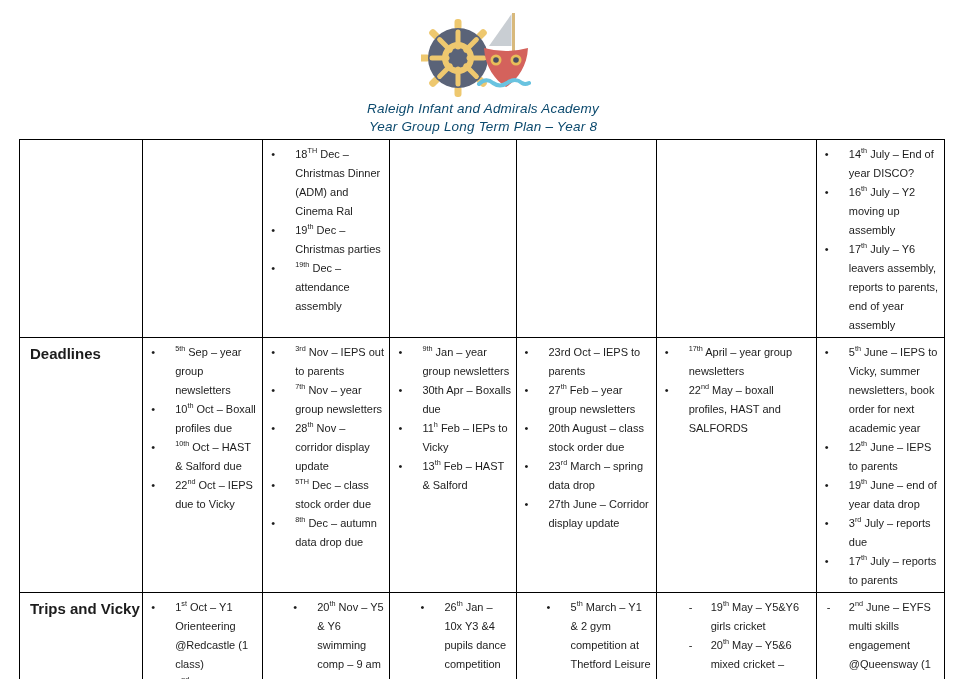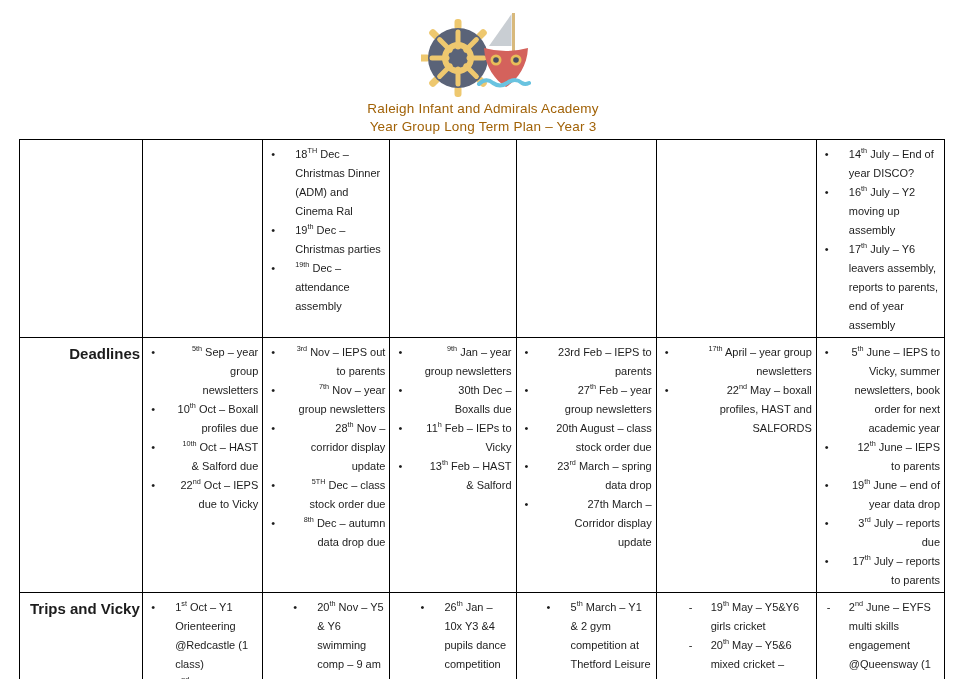--- a/index.html
+++ b/index.html
@@ -7,38 +7,39 @@
   body {
     width: 966px; height: 679px;
     background: #ffffff;
     font-family: "Liberation Sans", sans-serif;
     color: #1c1c1c;
     overflow: hidden;
   }
   .header { text-align: center; padding-top: 6px; }
   .logo-svg { display: block; margin: 0 auto; }
   .title-line {
-    color: #a16207;
+    color: #0c4a6e;
     font-size: 13.5px;
     line-height: 18px;
     letter-spacing: 0.2px;
+    font-style: italic;
   }
   table.plan {
     border-collapse: collapse;
     table-layout: fixed;
     margin: 3px 0 0 19px;
     width: 926px;
   }
   table.plan td {
     border: 1px solid #000;
     vertical-align: top;
     padding: 5px 2px 2px 2px;
   }
   td.r0 { height: 143px; }
-  td.r1 { height: 186px; text-align: right; }
+  td.r1 { height: 186px; }
   td.r2 { height: 176px; }
   .row-label {
     font-weight: bold;
     font-size: 15px;
     padding: 2px 0 0 8px;
     white-space: nowrap;
   }
   ul.cell-list {
     list-style: none;
     margin: 0; padding: 0;
@@ -115,21 +116,21 @@
       <path d="M5.5,-47 L5.5,-15 L-17,-15 Z" fill="#c9ced3"></path>
       <path d="M-22,-13 Q0,-7 22,-13 C21,6 11,19 0,26 C-11,19 -21,6 -22,-13 Z" fill="#d4625c"></path>
       <circle cx="-10" cy="-1" r="5.5" fill="#e8bd5a"></circle>
       <circle cx="-10" cy="-1" r="2.8" fill="#474d61"></circle>
       <circle cx="10" cy="-1" r="5.5" fill="#e8bd5a"></circle>
       <circle cx="10" cy="-1" r="2.8" fill="#474d61"></circle>
       <path d="M-27,23 Q-20,16 -13,22 Q-6,27 1,22 Q9,16 16,22 Q19,24 23,22" fill="none" stroke-width="4" stroke-linecap="round" stroke="#69c3e0"></path>
     </g>
   </svg>
   <div class="title-line">Raleigh Infant and Admirals Academy</div>
-  <div class="title-line">Year Group Long Term Plan – Year 3</div>
+  <div class="title-line">Year Group Long Term Plan – Year 8</div>
 </div>
 
 <table class="plan">
   <colgroup>
     <col style="width:123px">
       <col style="width:120px">
       <col style="width:127px">
     <col style="width:126px">
       <col style="width:140px">
       <col style="width:160px">
@@ -184,32 +185,32 @@
             <li><sup>3rd</sup> Nov – IEPS out to parents</li>
             <li><sup>7th</sup> Nov – year group newsletters</li>
             <li>28<sup>th</sup> Nov – corridor display update</li>
             <li><sup>5TH</sup> Dec – class stock order due</li>
             <li><sup>8th</sup> Dec – autumn data drop due</li>
           </ul>
         </td>
     <td class="r1">
           <ul class="cell-list disc">
             <li><sup>9th</sup> Jan – year group newsletters</li>
-            <li>30th Dec – Boxalls due</li>
+            <li>30th Apr – Boxalls due</li>
             <li>11<sup>h</sup> Feb – IEPs to Vicky</li>
             <li>13<sup>th</sup> Feb – HAST &amp; Salford</li>
           </ul>
         </td>
     <td class="r1">
           <ul class="cell-list disc">
-            <li>23rd Feb – IEPS to parents</li>
+            <li>23rd Oct – IEPS to parents</li>
             <li>27<sup>th</sup> Feb – year group newsletters</li>
             <li>20th August – class stock order due</li>
             <li>23<sup>rd</sup> March – spring data drop</li>
-            <li>27th March – Corridor display update</li>
+            <li>27th June – Corridor display update</li>
           </ul>
         </td>
     <td class="r1">
           <ul class="cell-list disc">
             <li><sup>17th</sup> April – year group newsletters</li>
             <li>22<sup>nd</sup> May – boxall profiles, HAST and SALFORDS</li>
           </ul>
         </td>
     <td class="r1">
           <ul class="cell-list disc">

